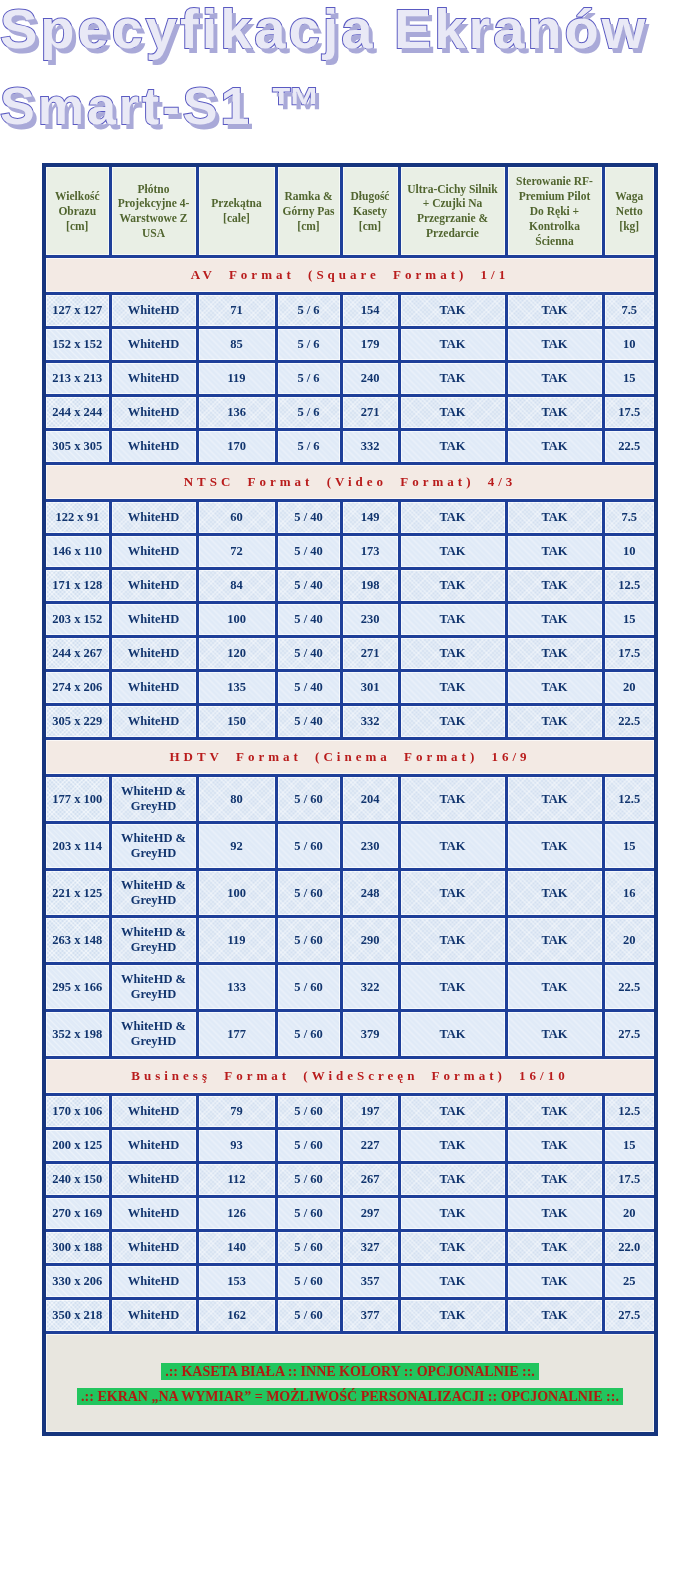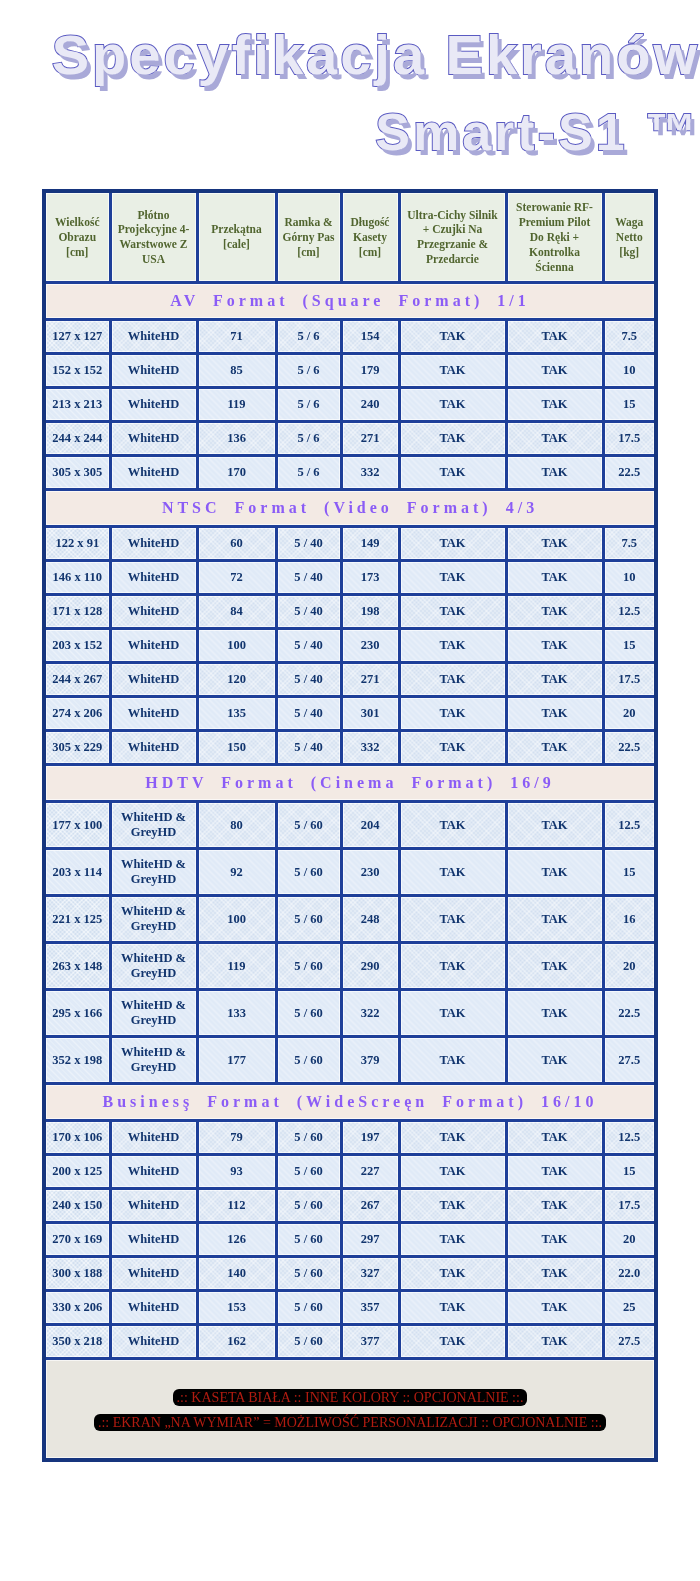--- a/index.html
+++ b/index.html
@@ -1,19 +1,19 @@
 <!DOCTYPE html>
 <html><head>
 <meta charset="utf-8">
 <style>
   html,body{margin:0;padding:0;background:#ffffff;}
   body{width:700px;font-family:"Liberation Serif",serif;}
 
   
-  .title-wrap{padding-top:26px;text-align:right;}
+  .title-wrap{text-align:left;}
   .wordart{
     font-family:"Liberation Sans",sans-serif;
     font-weight:bold;
     color:#e9e9f6;
     -webkit-text-stroke:2px #5a5ac2;
     paint-order:stroke fill;
     text-shadow:4px 5px 0 #a9a9d8;
     letter-spacing:3px;
     line-height:1.05;
   }
@@ -39,23 +39,23 @@
   th.colhead{
     background:#e9efe5;
     color:#51652f;
     font-size:11.5px;
     font-weight:bold;
     height:84px;
     line-height:1.3;
   }
   td.section-band{
     background:#f3eae4;
-    color:#8b5cf6;
+    color:#b91c1c;
     font-weight:bold;
-    font-size:16px;
+    font-size:13px;
     letter-spacing:4px;
     word-spacing:6px;
     height:30px;
   }
   td.cell{
     color:#12356e;
     font-weight:bold;
     font-size:12.5px;
     height:27px;
   }
@@ -75,27 +75,26 @@
   td.footer-cell{
     background:#e8e6df;
     height:86px;
     padding:6px 2px;
   }
   .footer-line{
     margin:7px auto;
     text-align:center;
   }
   .hl{
-    background:#000000;
+    background:#22c55e;
     color:#b01b10;
-    font-weight:normal;
+    font-weight:bold;
     font-size:14px;
     padding:1px 4px;
     white-space:nowrap;
-    border-radius:6px;
   }
 </style>
 </head>
 <body>
 
 <div class="title-wrap">
   <div class="wordart line1">Specyfikacja Ekranów</div>
   <div class="wordart line2">Smart-S1 ™</div>
 </div>
 

